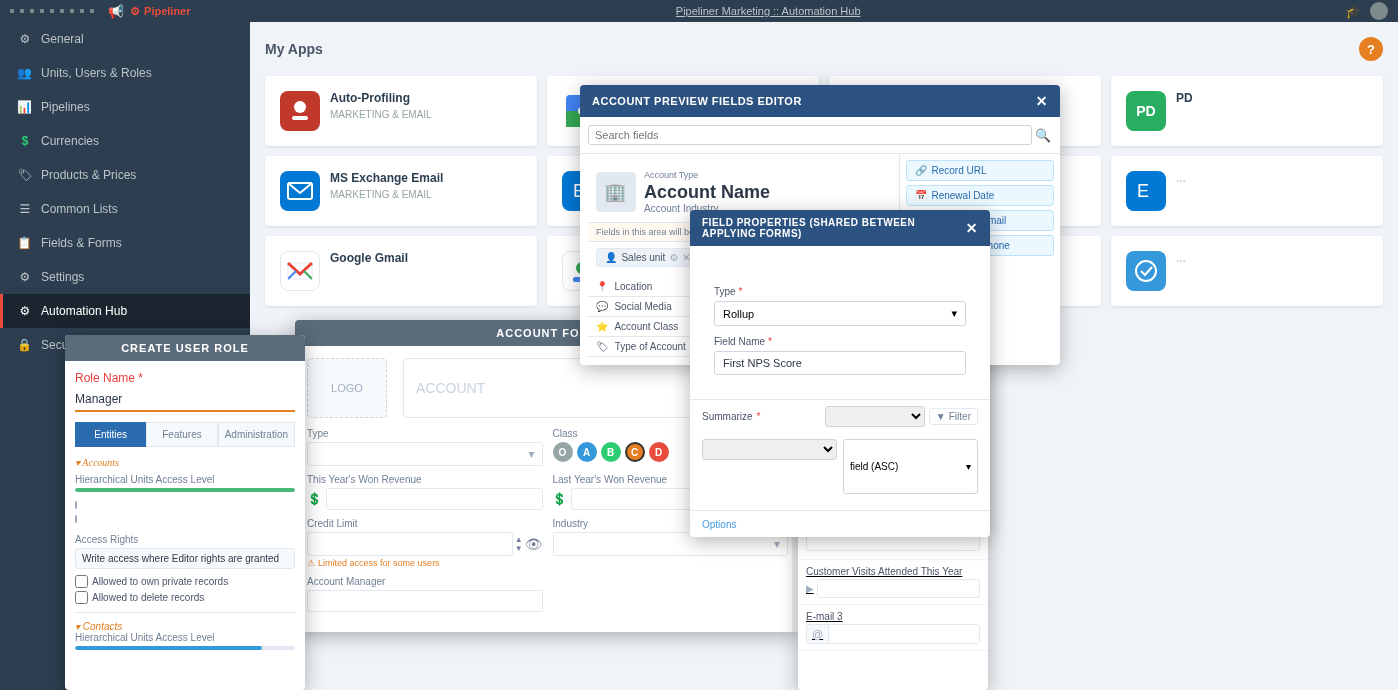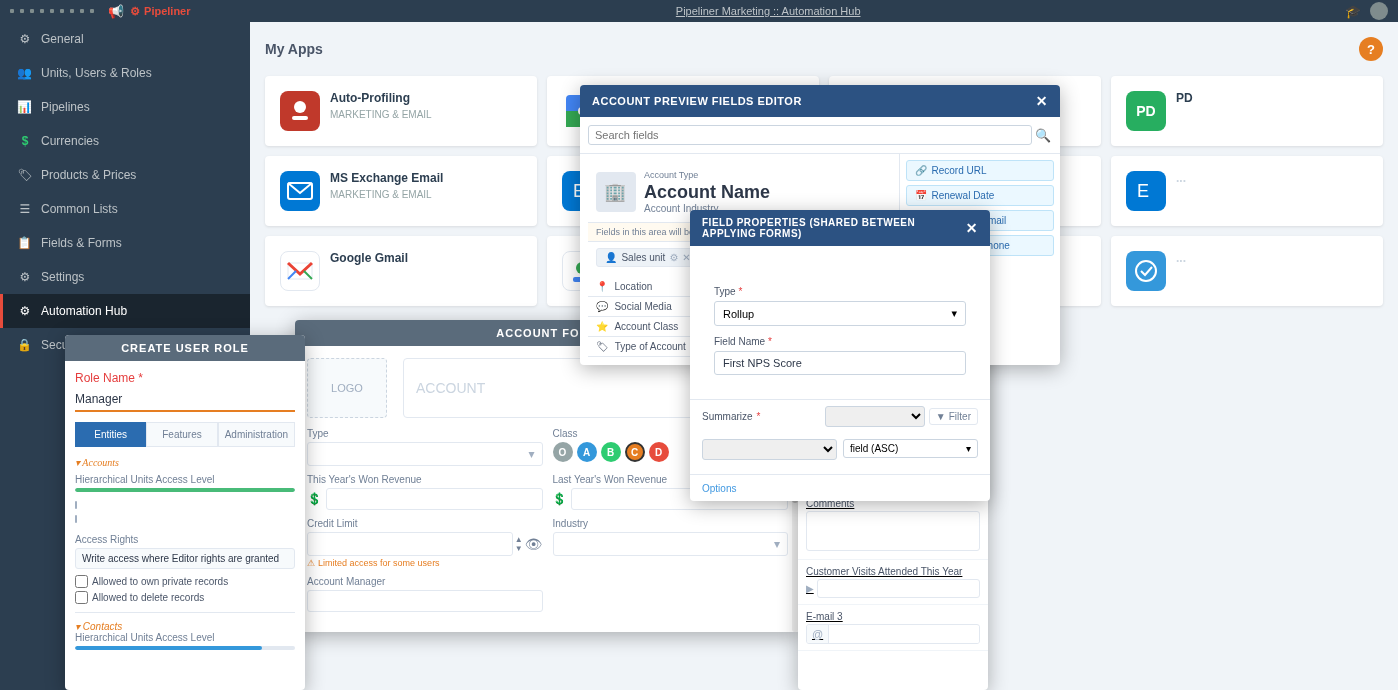--- a/index.html
+++ b/index.html
@@ -578,21 +578,21 @@
       </button>
     </div>
   </div>
   <div style="padding:6px 12px;display:flex;gap:6px;">
     <div style="flex:1;">
       <select style="width:100%;border:1px solid #cbd5e0;border-radius:3px;padding:3px 6px;font-size:10px;">
         <option></option>
       </select>
     </div>
     <div style="flex:1;">
-      <div class="fp-select" style="font-size:10px;padding:3px 6px;">
+      <div class="fp-select" style="font-size:10px;padding:21px 6px;">
         <span>field (ASC)</span>
         <span>▾</span>
       </div>
     </div>
   </div>
   <div style="padding:6px 12px;border-top:1px solid #e2e8f0;">
     <span style="font-size:10px;color:#4299e1;cursor:pointer;">Options</span>
   </div>
 </div>
 

